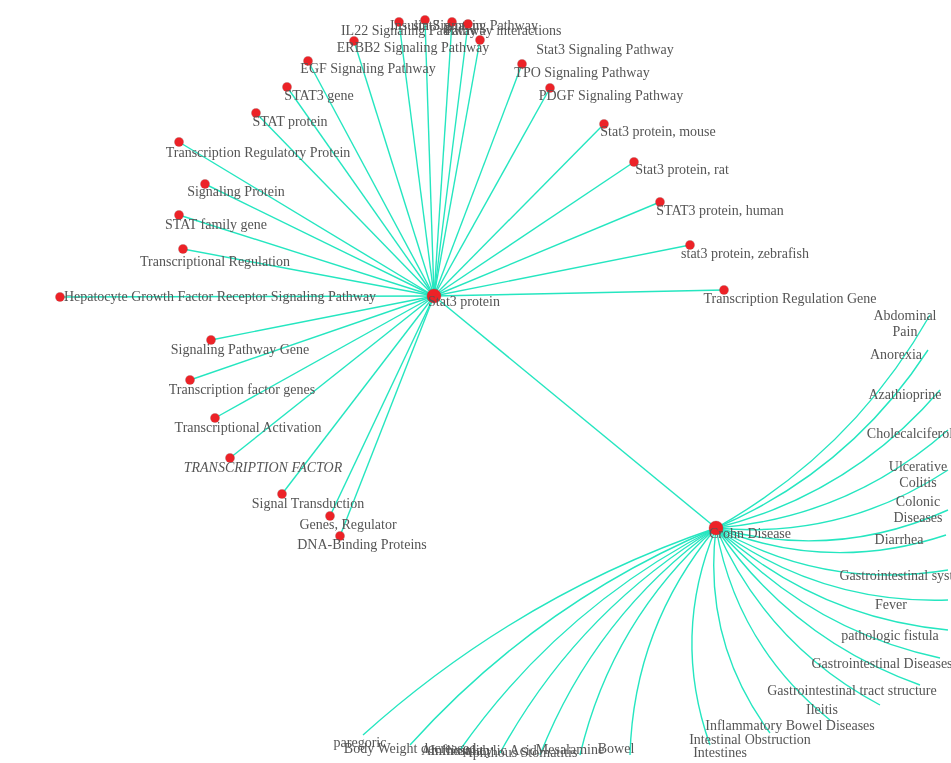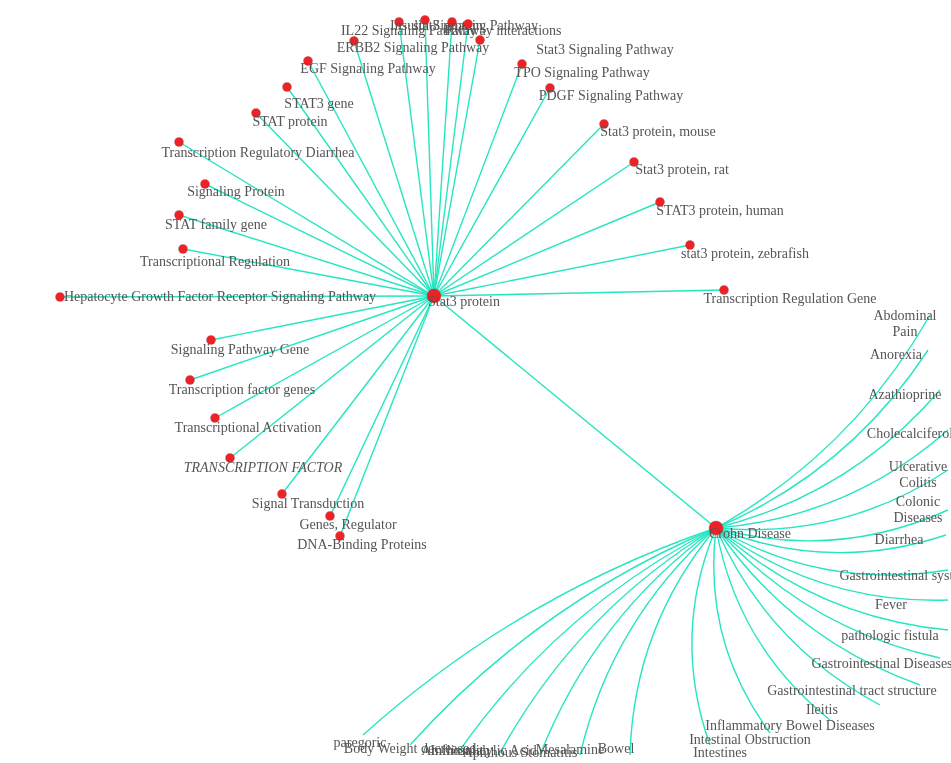--- a/index.html
+++ b/index.html
@@ -115,29 +115,29 @@
       <div class="dot child"></div>
     </div>
     <div class="label" style="left: 216px; top: 225px;">STAT family gene</div>
     <div class="node" style="left: 205px; top: 184px;">
       <div class="dot child"></div>
     </div>
     <div class="label" style="left: 236px; top: 192px;">Signaling Protein</div>
     <div class="node" style="left: 179px; top: 142px;">
       <div class="dot child"></div>
     </div>
-    <div class="label" style="left: 258px; top: 153px;">Transcription Regulatory Diarrhea</div>
+    <div class="label" style="left: 258px; top: 153px;">Transcription Regulatory Protein</div>
     <div class="node" style="left: 256px; top: 113px;">
       <div class="dot child"></div>
     </div>
     <div class="label" style="left: 290px; top: 122px; text-align: center;">STAT protein</div>
     <div class="node" style="left: 287px; top: 87px;">
       <div class="dot child"></div>
     </div>
-    <div class="label" style="left: 319px; top: 104px;">STAT3 gene</div>
+    <div class="label" style="left: 319px; top: 96px;">STAT3 gene</div>
     <div class="node" style="left: 308px; top: 61px;">
       <div class="dot child"></div>
     </div>
     <div class="label" style="left: 368px; top: 69px;">EGF Signaling Pathway</div>
     <div class="node" style="left: 354px; top: 41px;">
       <div class="dot child"></div>
     </div>
     <div class="label" style="left: 413px; top: 48px;">ERBB2 Signaling Pathway</div>
     <div class="node" style="left: 399px; top: 22px;">
       <div class="dot child"></div>

